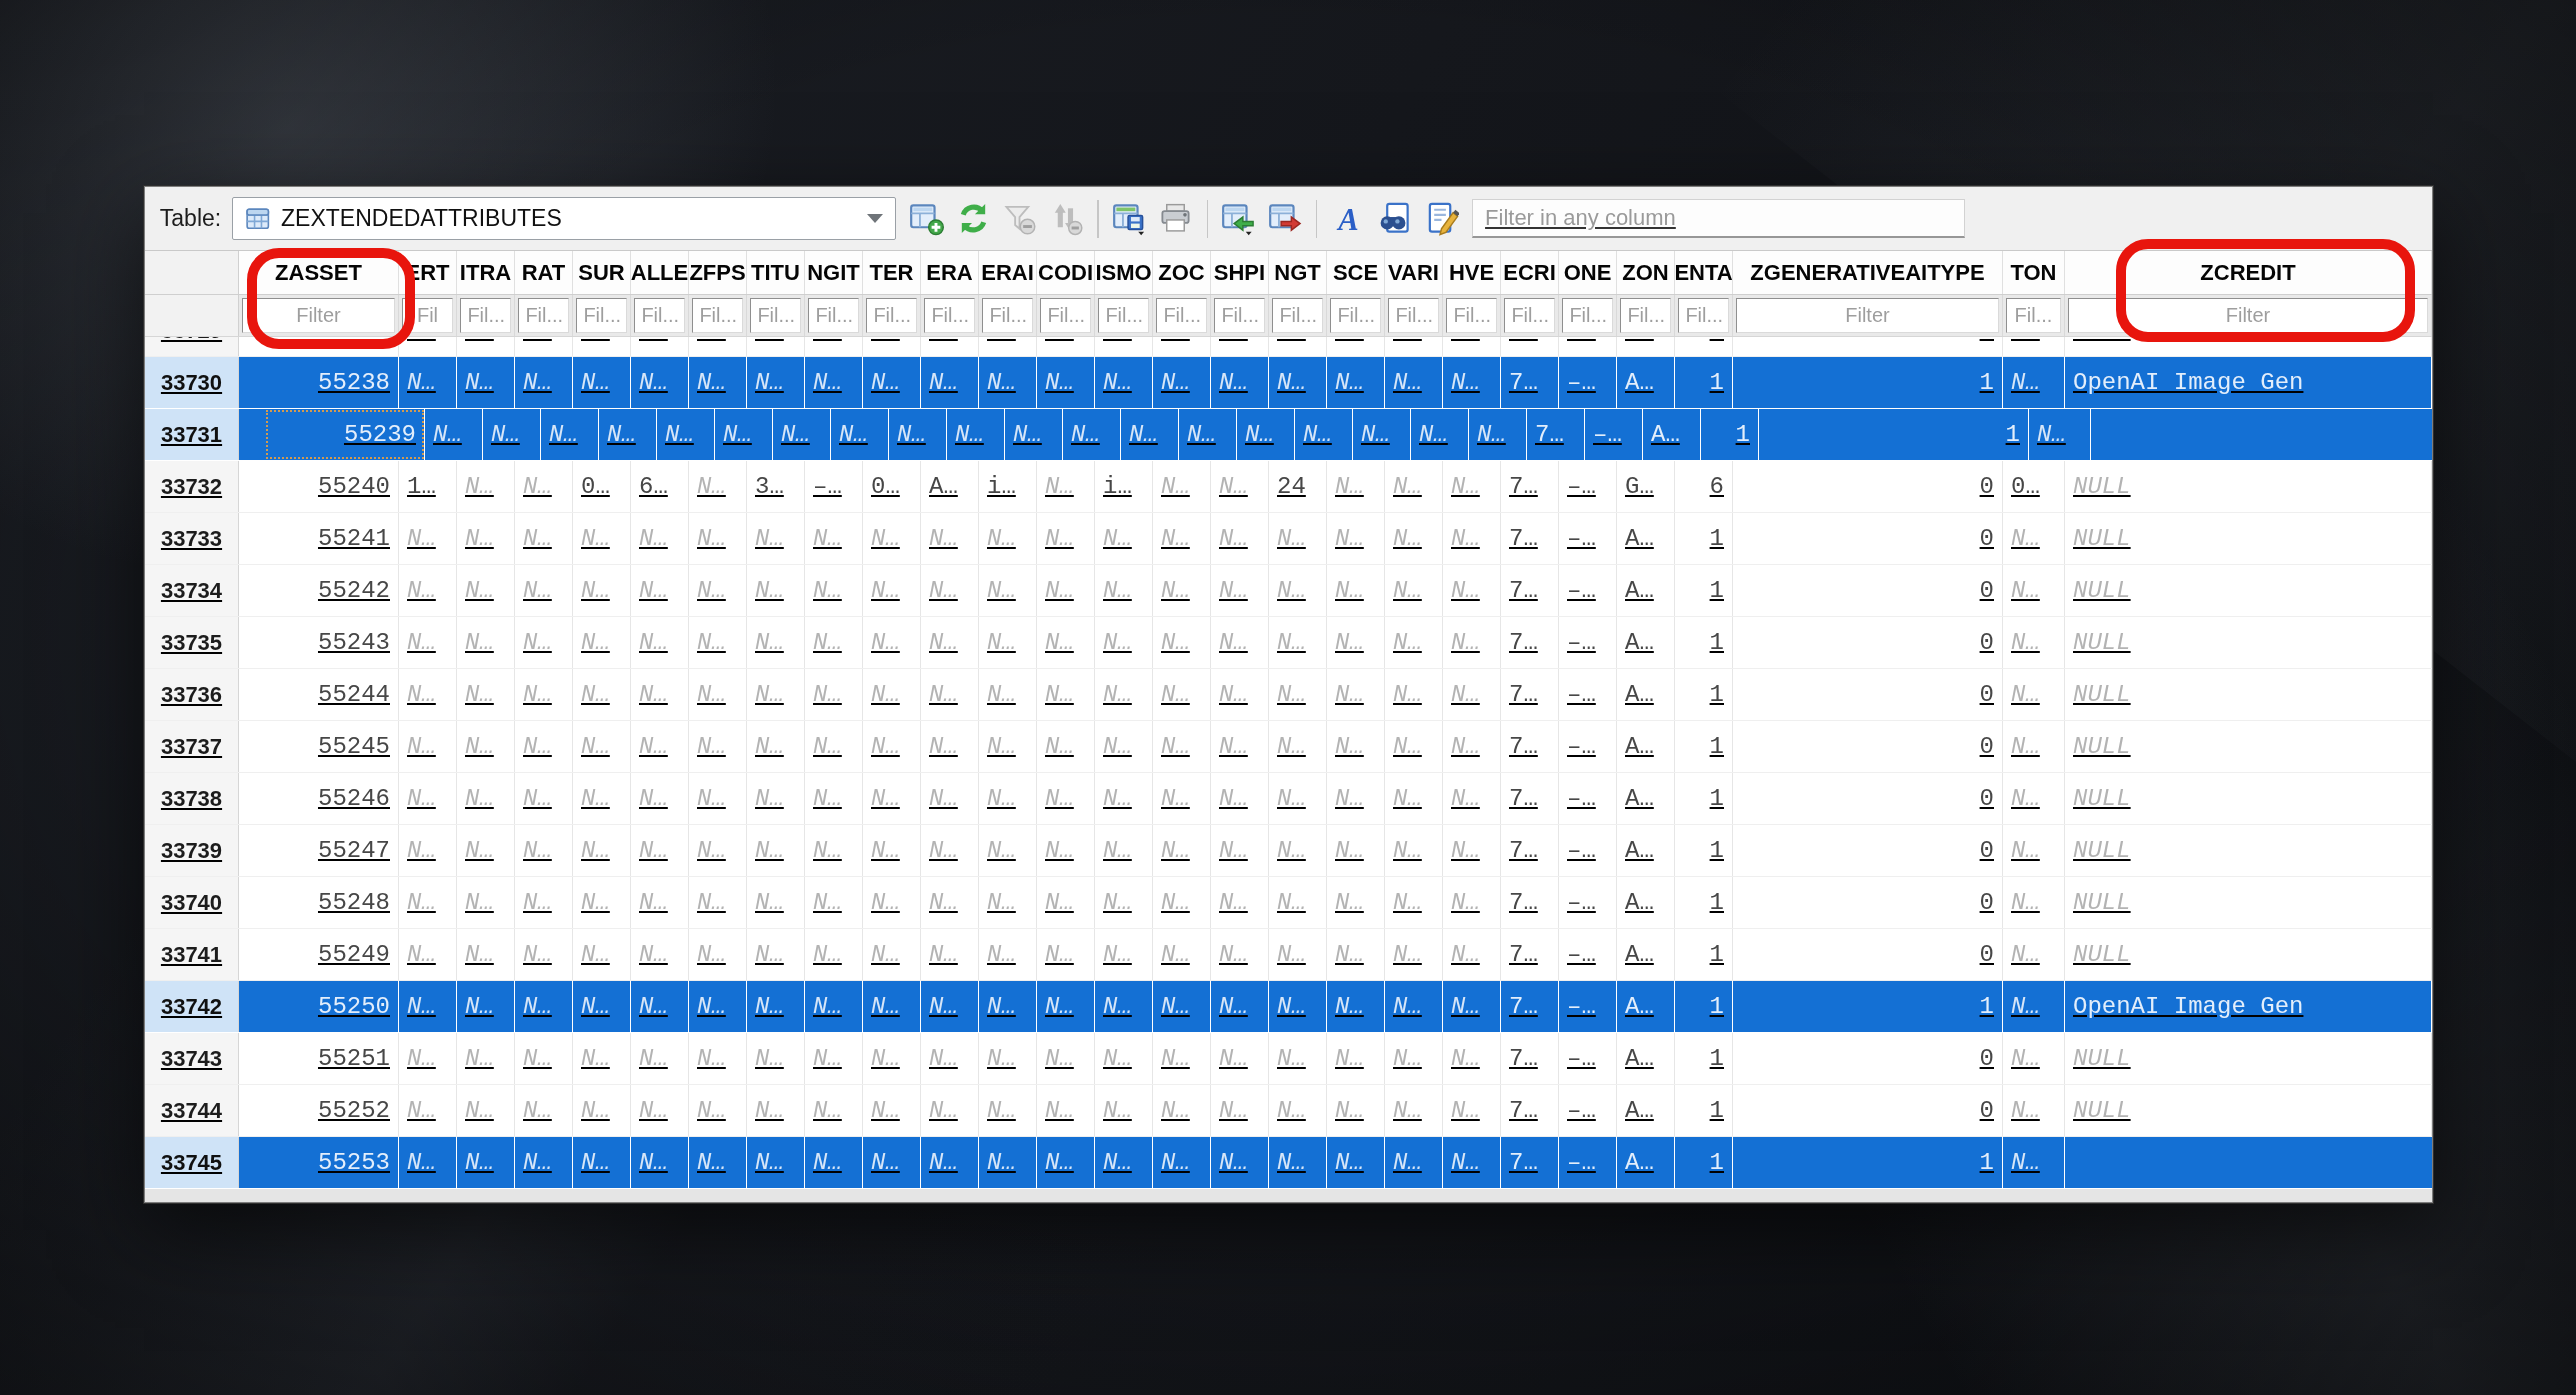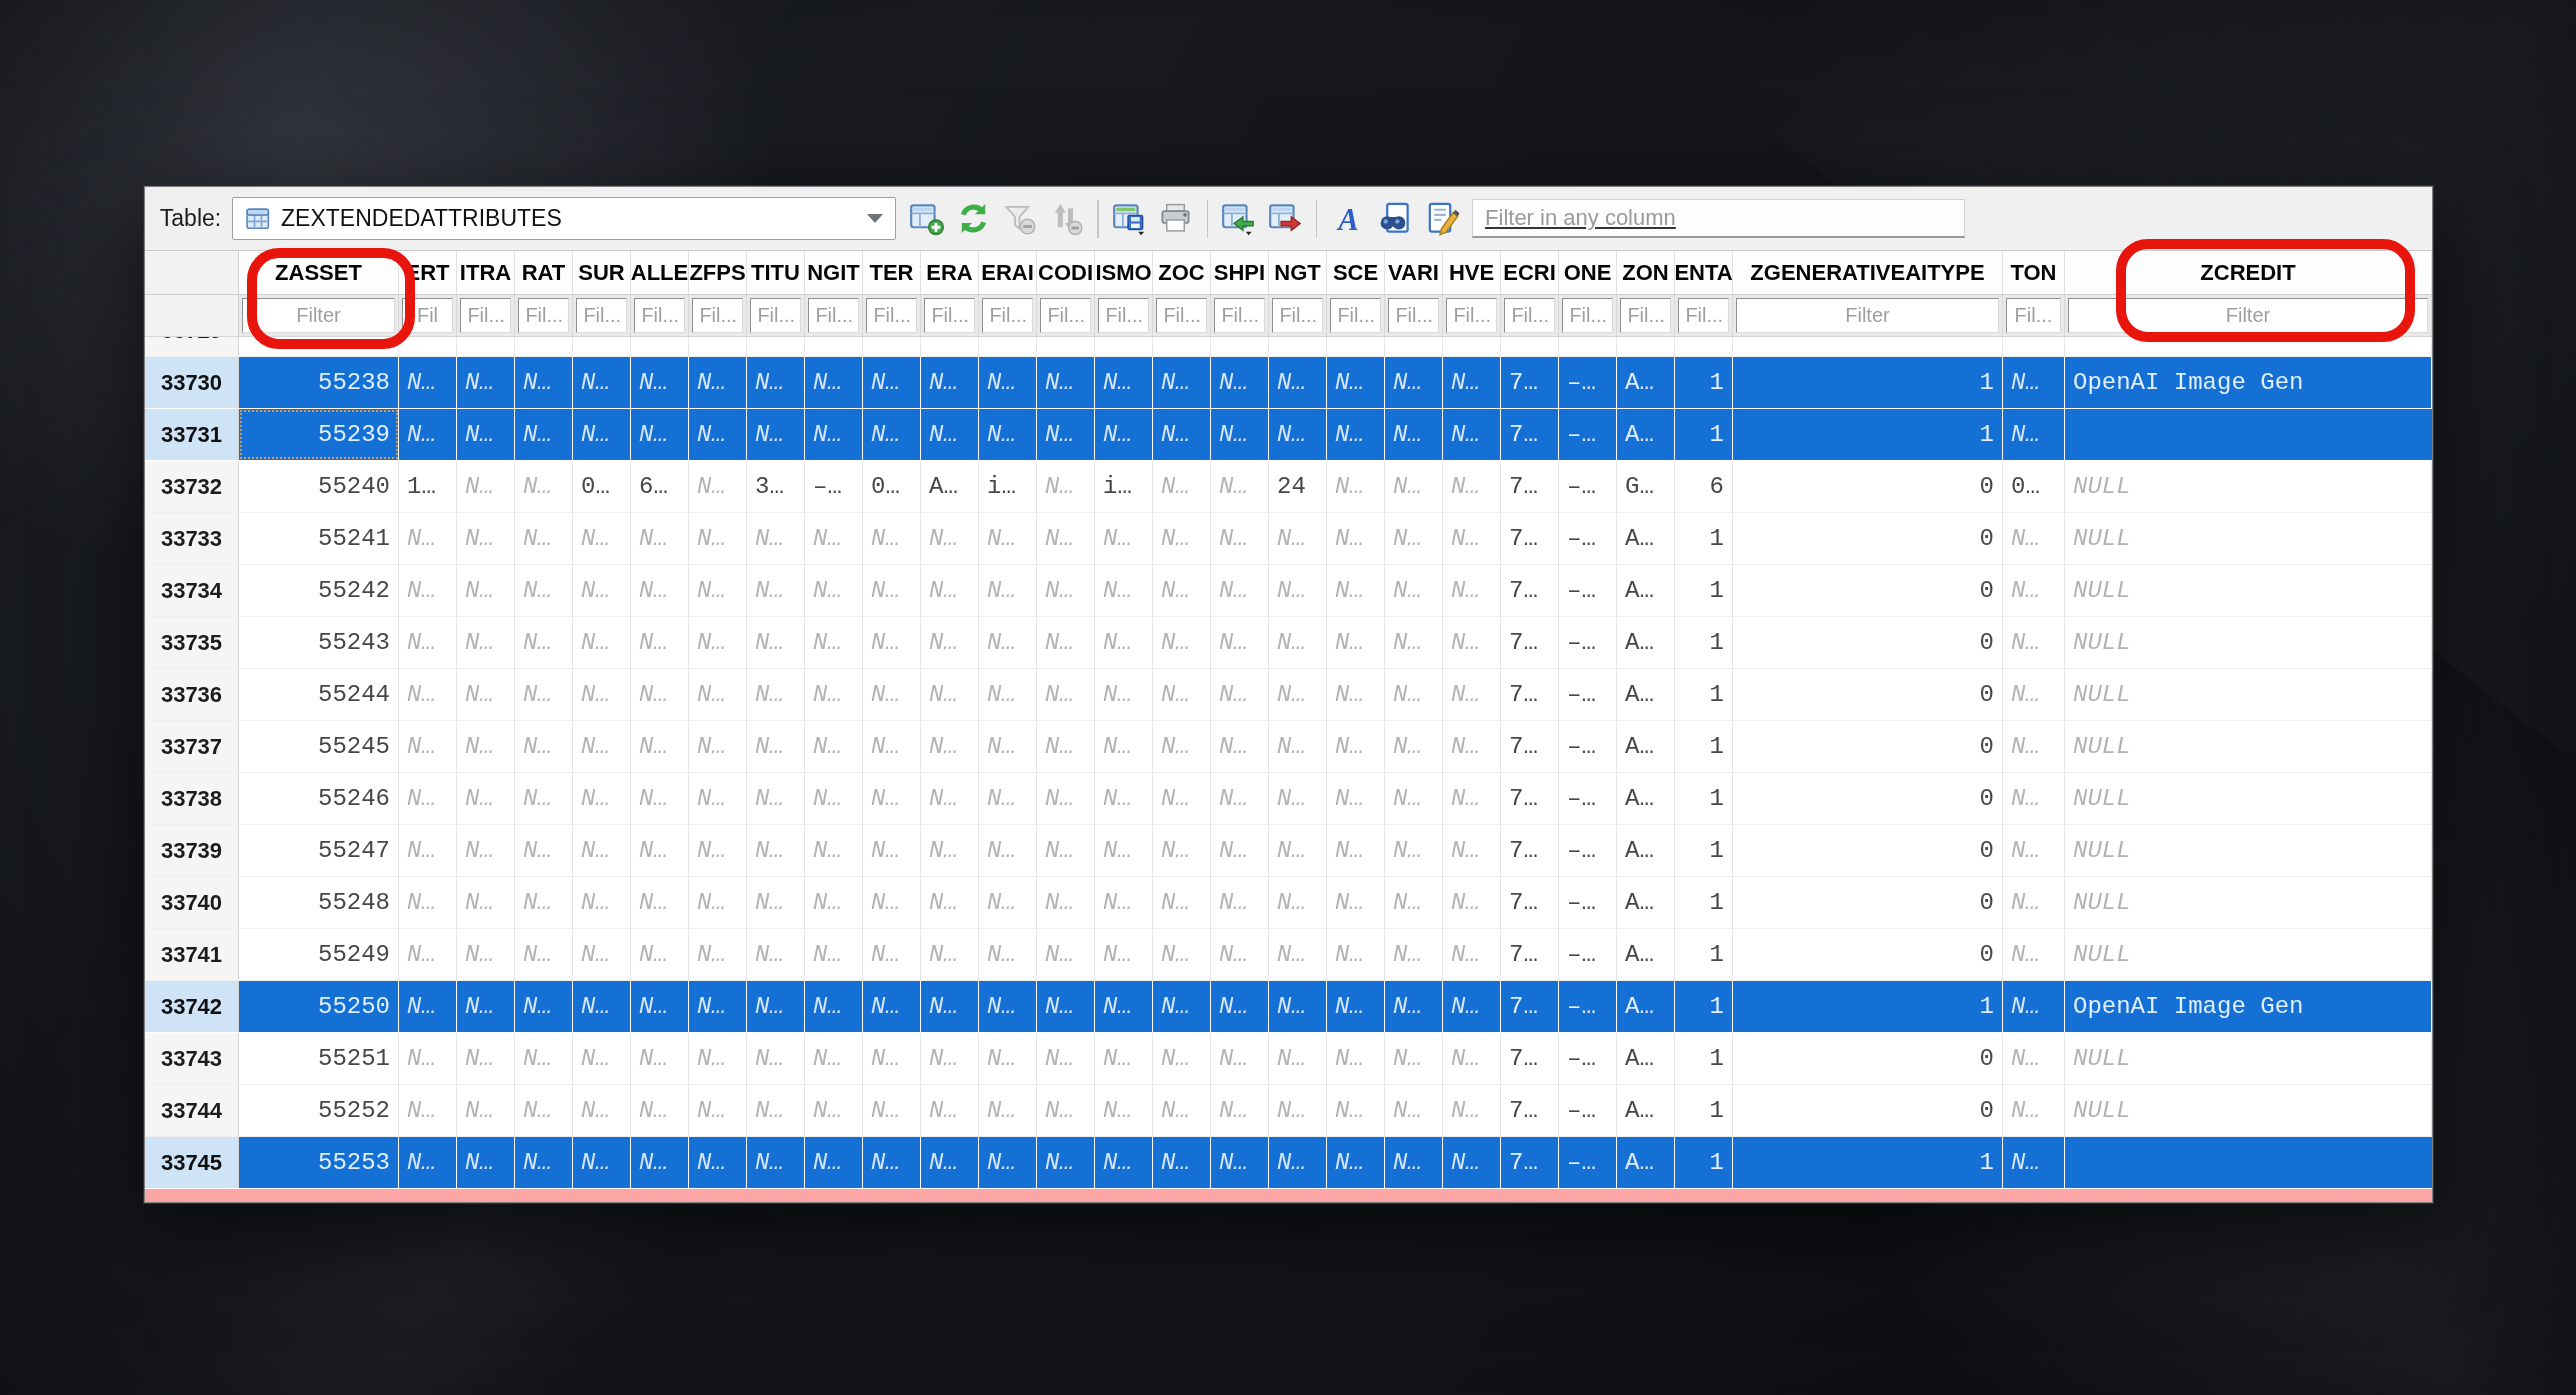--- a/index.html
+++ b/index.html
@@ -58,36 +58,36 @@
            font-weight:bold; font-size:22px; color:#050505; border-right:1.3px solid #e0e0e0;
            overflow:hidden; white-space:nowrap; }
   .frow { display:flex; height:42px; flex:0 0 42px; background:#e9e9e9;
           border-bottom:1.3px solid #d6d6d6; }
   .fcell { display:flex; align-items:stretch; border-right:1.3px solid #d9d9d9; padding:2.7px; }
   .fcell input { width:100%; border:1.3px solid; border-color:#8f8f8f #dadada #dadada #8f8f8f;
                  background:#fff; font-size:20px; padding:0 6.7px; color:#333;
                  font-family:"Liberation Sans",sans-serif; min-width:0;text-align:center; }
   .fcell input::placeholder { color:#9e9e9e; }
 
-  .rows { flex:1; overflow:hidden; background:#fca5a5; }
+  .rows { flex:1; overflow:hidden; background:#e5e5e5;text-decoration:underline; }
   .row { display:flex; height:52px; border-bottom:1.3px solid #efefef; background:#fff; }
   .row.partial { margin-top:-32px; }
   .gcell { flex:0 0 94px; background:#f5f5f5; border-right:1.3px solid #d6d6d6;
            display:flex; align-items:center; justify-content:center;
            font-weight:bold; font-size:22px; color:#1c1c1c; }
   .cell { display:flex; align-items:center; padding:0 8px;
           font-family:"Liberation Mono", monospace; font-size:24px; color:#474747;
           border-right:1.3px solid #e6e6e6; overflow:hidden; white-space:nowrap; }
   .cell.mut { color:#b3b3b3; font-style:italic; }
   .cell.rt { justify-content:flex-end; }
   .row.selected { background:#1470d4; border-bottom-color:#fff; }
   .row.selected .gcell { background:#cfe3f7; color:#101010; }
   .row.selected .cell { color:#e3eefb; border-right-color:#fff; }
   .row.selected .cell.mut { color:#d7e6f8; }
-  .cell.focus { outline:2.7px dotted #d09a52; outline-offset:-3.4px; }
+  .cell.focus { outline:2.7px dotted #d09a52; outline-offset:-3.4px;margin-left:26px; }
 
   
   .anno { position:absolute; border:10.7px solid #e8150d; border-radius:32px; z-index:20; }
   .anno1 { left:247px; top:248px; width:168px; height:101px; }
   .anno2 { left:2116px; top:239px; width:299px; height:103px; }
 </style>
 </head>
 <body>
 
 <div class="bgshape bg1"></div>

